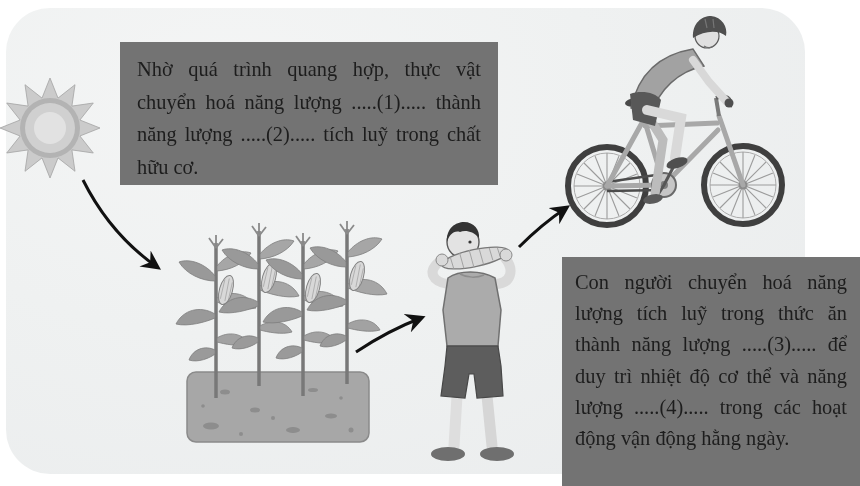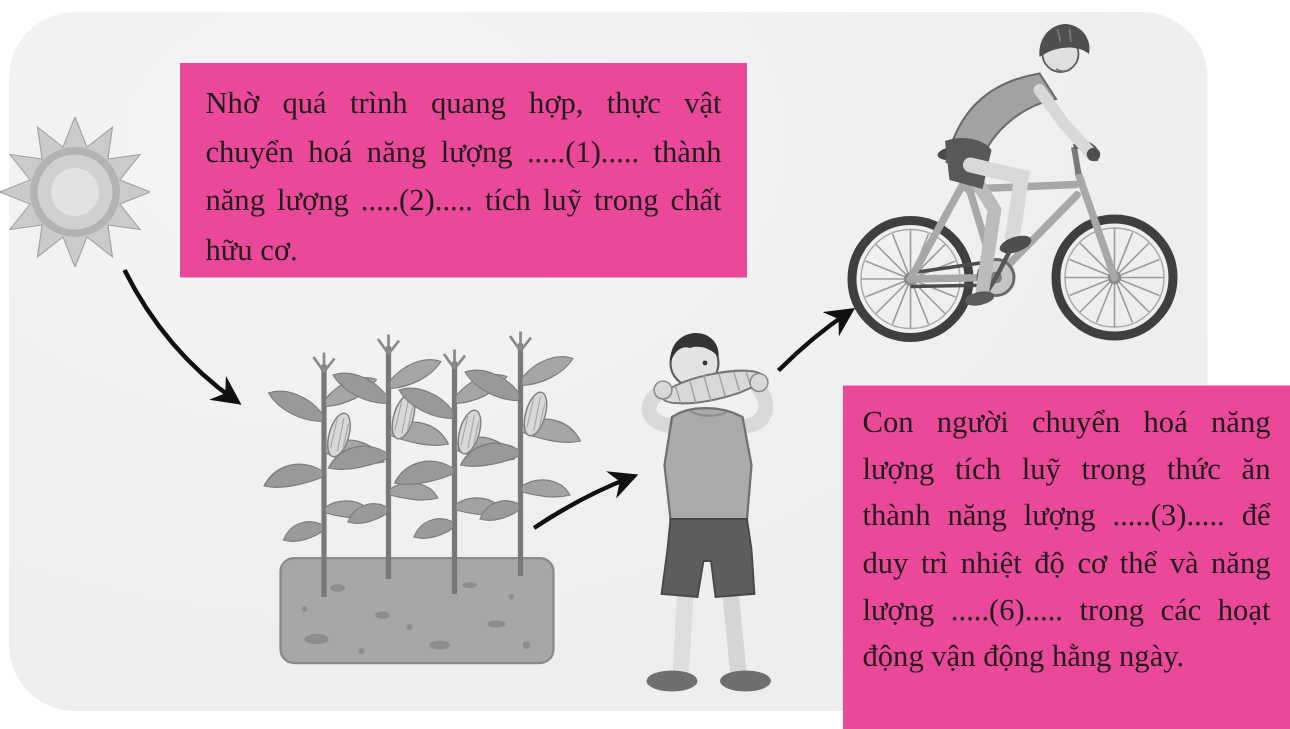--- a/index.html
+++ b/index.html
@@ -7,21 +7,21 @@
     position:relative;width:860px;height:486px;overflow:hidden;
     background:#ffffff;font-family:"Liberation Serif",serif;
   }
   .bg-panel{
     position:absolute;left:6px;top:8px;width:799px;height:466px;
     border-radius:44px;
     background:radial-gradient(ellipse at 28% 18%, #f4f5f5 0%, #eff1f1 45%, #eaeced 100%);
   }
   .art{position:absolute;}
   .textbox{
-    position:absolute;background:#ec4899;color:#1d1d1d;
+    position:absolute;background:#737373;color:#1d1d1d;
     text-align:justify;text-justify:inter-word;hyphens:none;
   }
   .textbox p{margin:0;}
   .box1{
     left:120px;top:42px;width:378px;height:143px;
     padding:11px 17px 0 17px;box-sizing:border-box;
     font-size:20.4px;line-height:32.5px;
   }
   .box2{
     left:562px;top:257px;width:298px;height:229px;
@@ -167,16 +167,16 @@
     <path d="M138,30 C137,15 147,8 156,8 C167,9 173,19 171,28 C164,22 150,22 138,30 Z" fill="#4f4f4f"></path>
     <path d="M150,11 L152,20 M158,11 L159,20" stroke="#767676" stroke-width="1.2"></path>
     <path d="M149,38 C152,40 156,40 159,38" fill="none" stroke="#6e6e6e" stroke-width="1.2"></path>
   </svg>
 
   <div class="textbox box1">
     <p>Nhờ quá trình quang hợp, thực vật chuyển hoá năng lượng .....(1)..... thành năng lượng .....(2)..... tích luỹ trong chất hữu cơ.</p>
   </div>
 
   <div class="textbox box2">
-    <p>Con người chuyển hoá năng lượng tích luỹ trong thức ăn thành năng lượng .....(3)..... để duy trì nhiệt độ cơ thể và năng lượng .....(6)..... trong các hoạt động vận động hằng ngày.</p>
+    <p>Con người chuyển hoá năng lượng tích luỹ trong thức ăn thành năng lượng .....(3)..... để duy trì nhiệt độ cơ thể và năng lượng .....(4)..... trong các hoạt động vận động hằng ngày.</p>
   </div>
 
 </div>
 
 </body></html>

